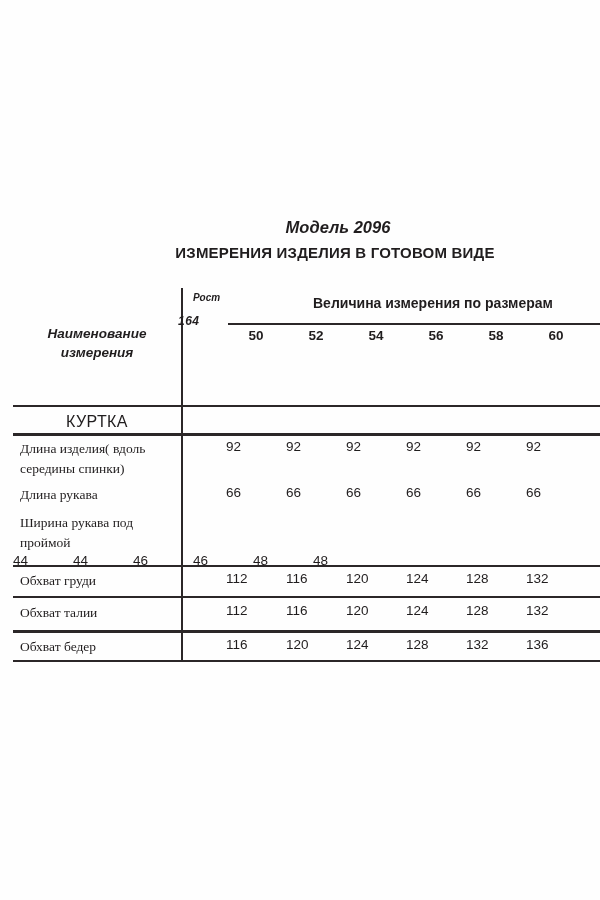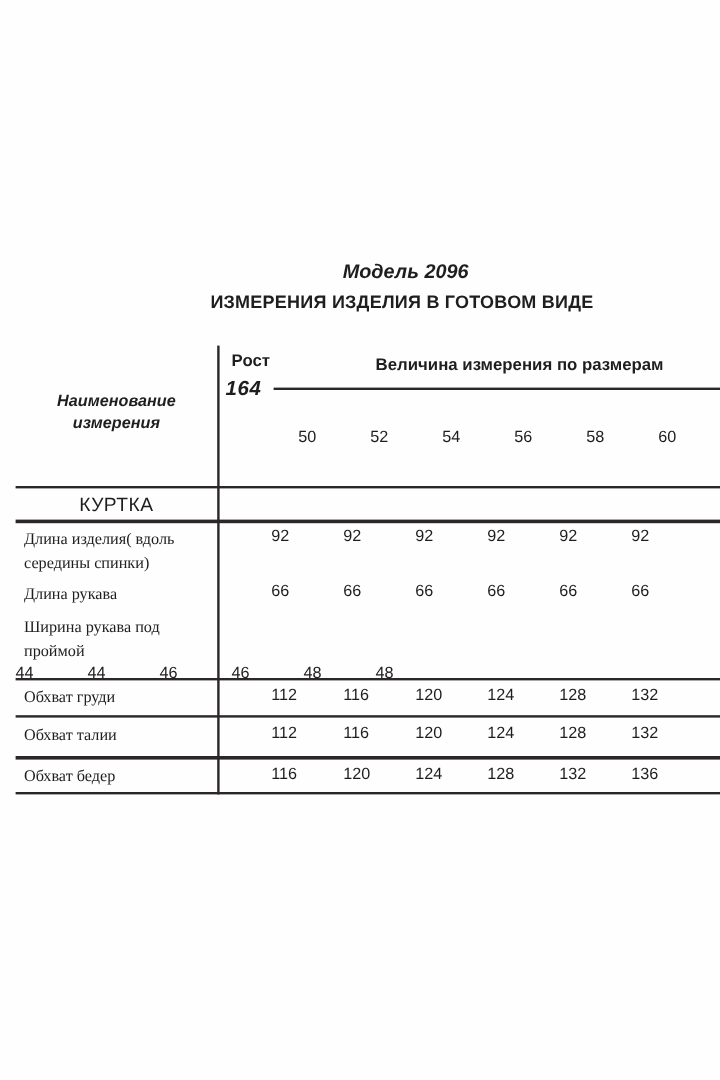--- a/index.html
+++ b/index.html
@@ -30,38 +30,38 @@
 
   
   .thead { top:288px; height:117px; }
   .name-header {
     position:absolute; left:0; top:36px; width:168px;
     text-align:center; font-size:13.5px; font-weight:bold; font-style:italic;
     line-height:19px;
   }
   .rost-label {
     position:absolute; left:180px; top:4px;
-    font-size:14px; font-weight:bold; 
+    font-size:10px; font-weight:bold; font-style:italic;
   }
   .rost-value {
-    position:absolute; left:175px; top:26px;
-    font-size:17px; font-weight:bold; font-style:italic; letter-spacing:0.5px;
+    position:absolute; left:165px; top:26px;
+    font-size:12px; font-weight:bold; font-style:italic; letter-spacing:0.5px;
   }
   .sizes-group-header {
     position:absolute; left:300px; top:7px; white-space:nowrap;
     font-size:14px; font-weight:bold; 
   }
   .sizes-underline {
     position:absolute; left:215px; right:0; top:35px; height:2px; background:#2b2728;
   }
   .sizes-row {
     position:absolute; left:213px; top:40px; display:flex;
   }
   .sizes-row .size-cell {
-    width:60px; text-align:center; font-size:13.5px; font-weight:normal;margin-top:28px;
+    width:60px; text-align:center; font-size:13.5px; font-weight:bold;
   }
 
   
   .section-row { top:405px; height:28px; border-top:2px solid #2b2728; }
   .section-label {
     position:absolute; left:0; top:6px; width:168px; text-align:center;
     font-size:16px; letter-spacing:0.4px;
   }
 
   

